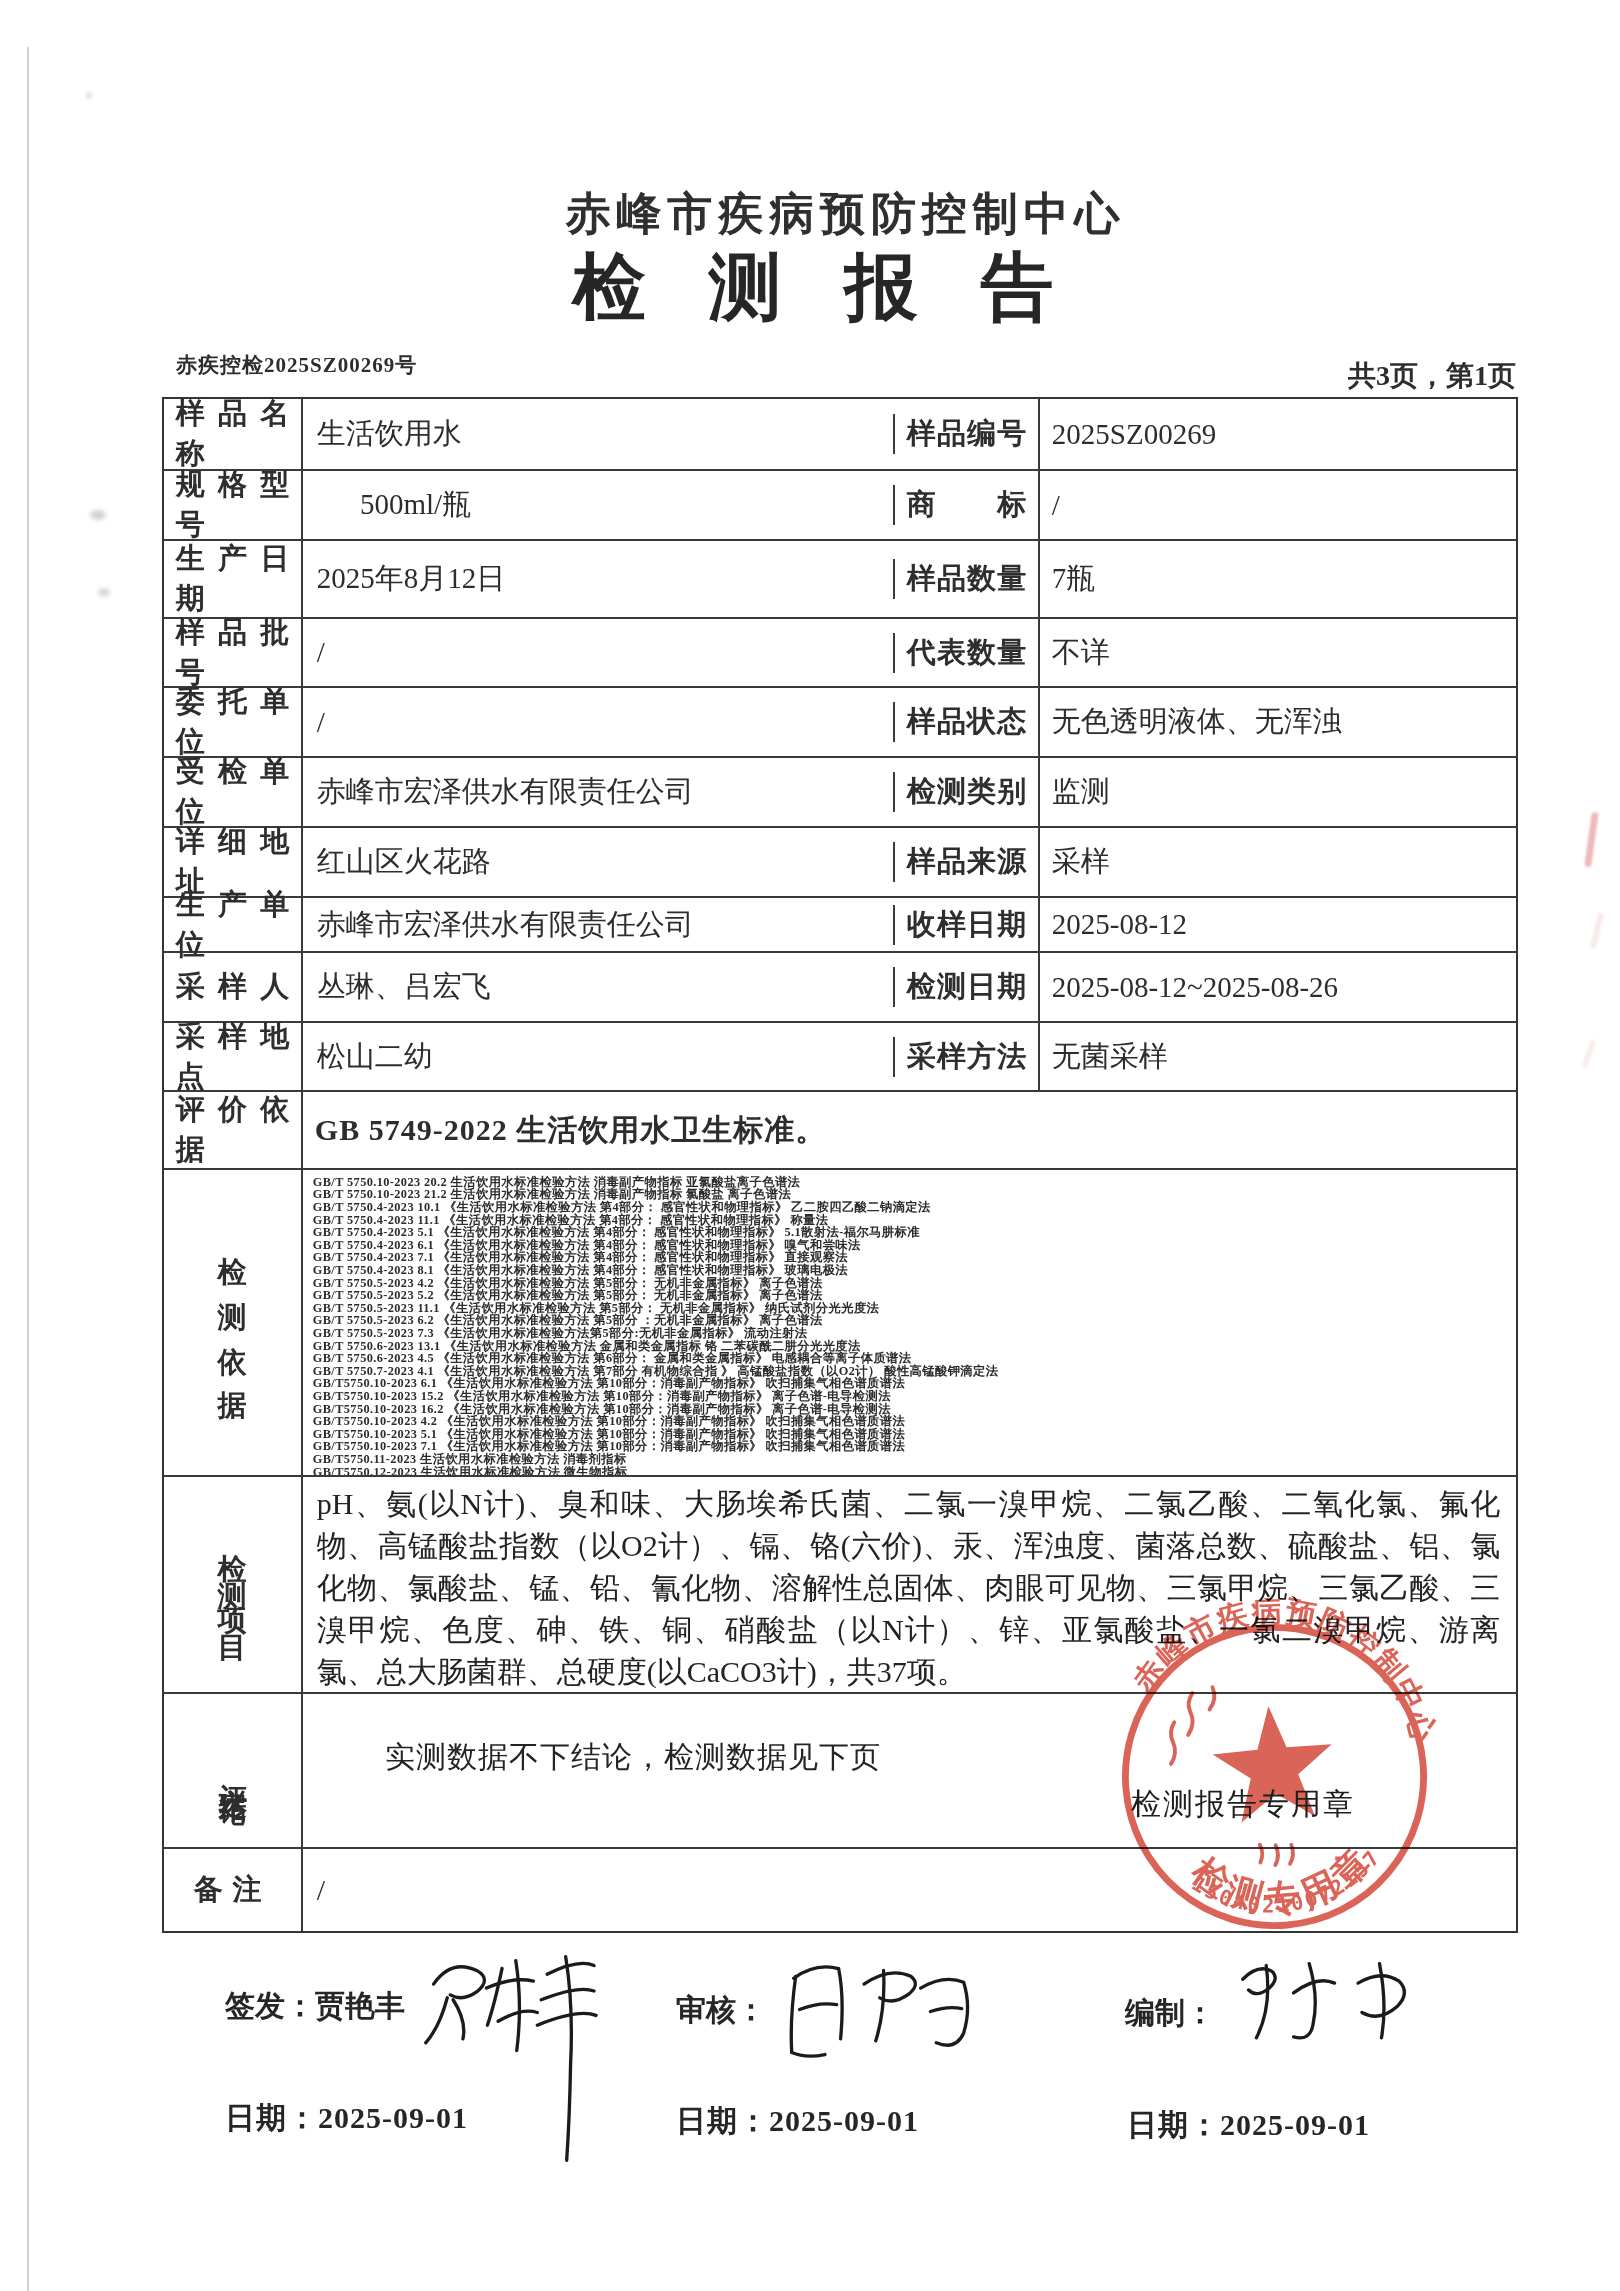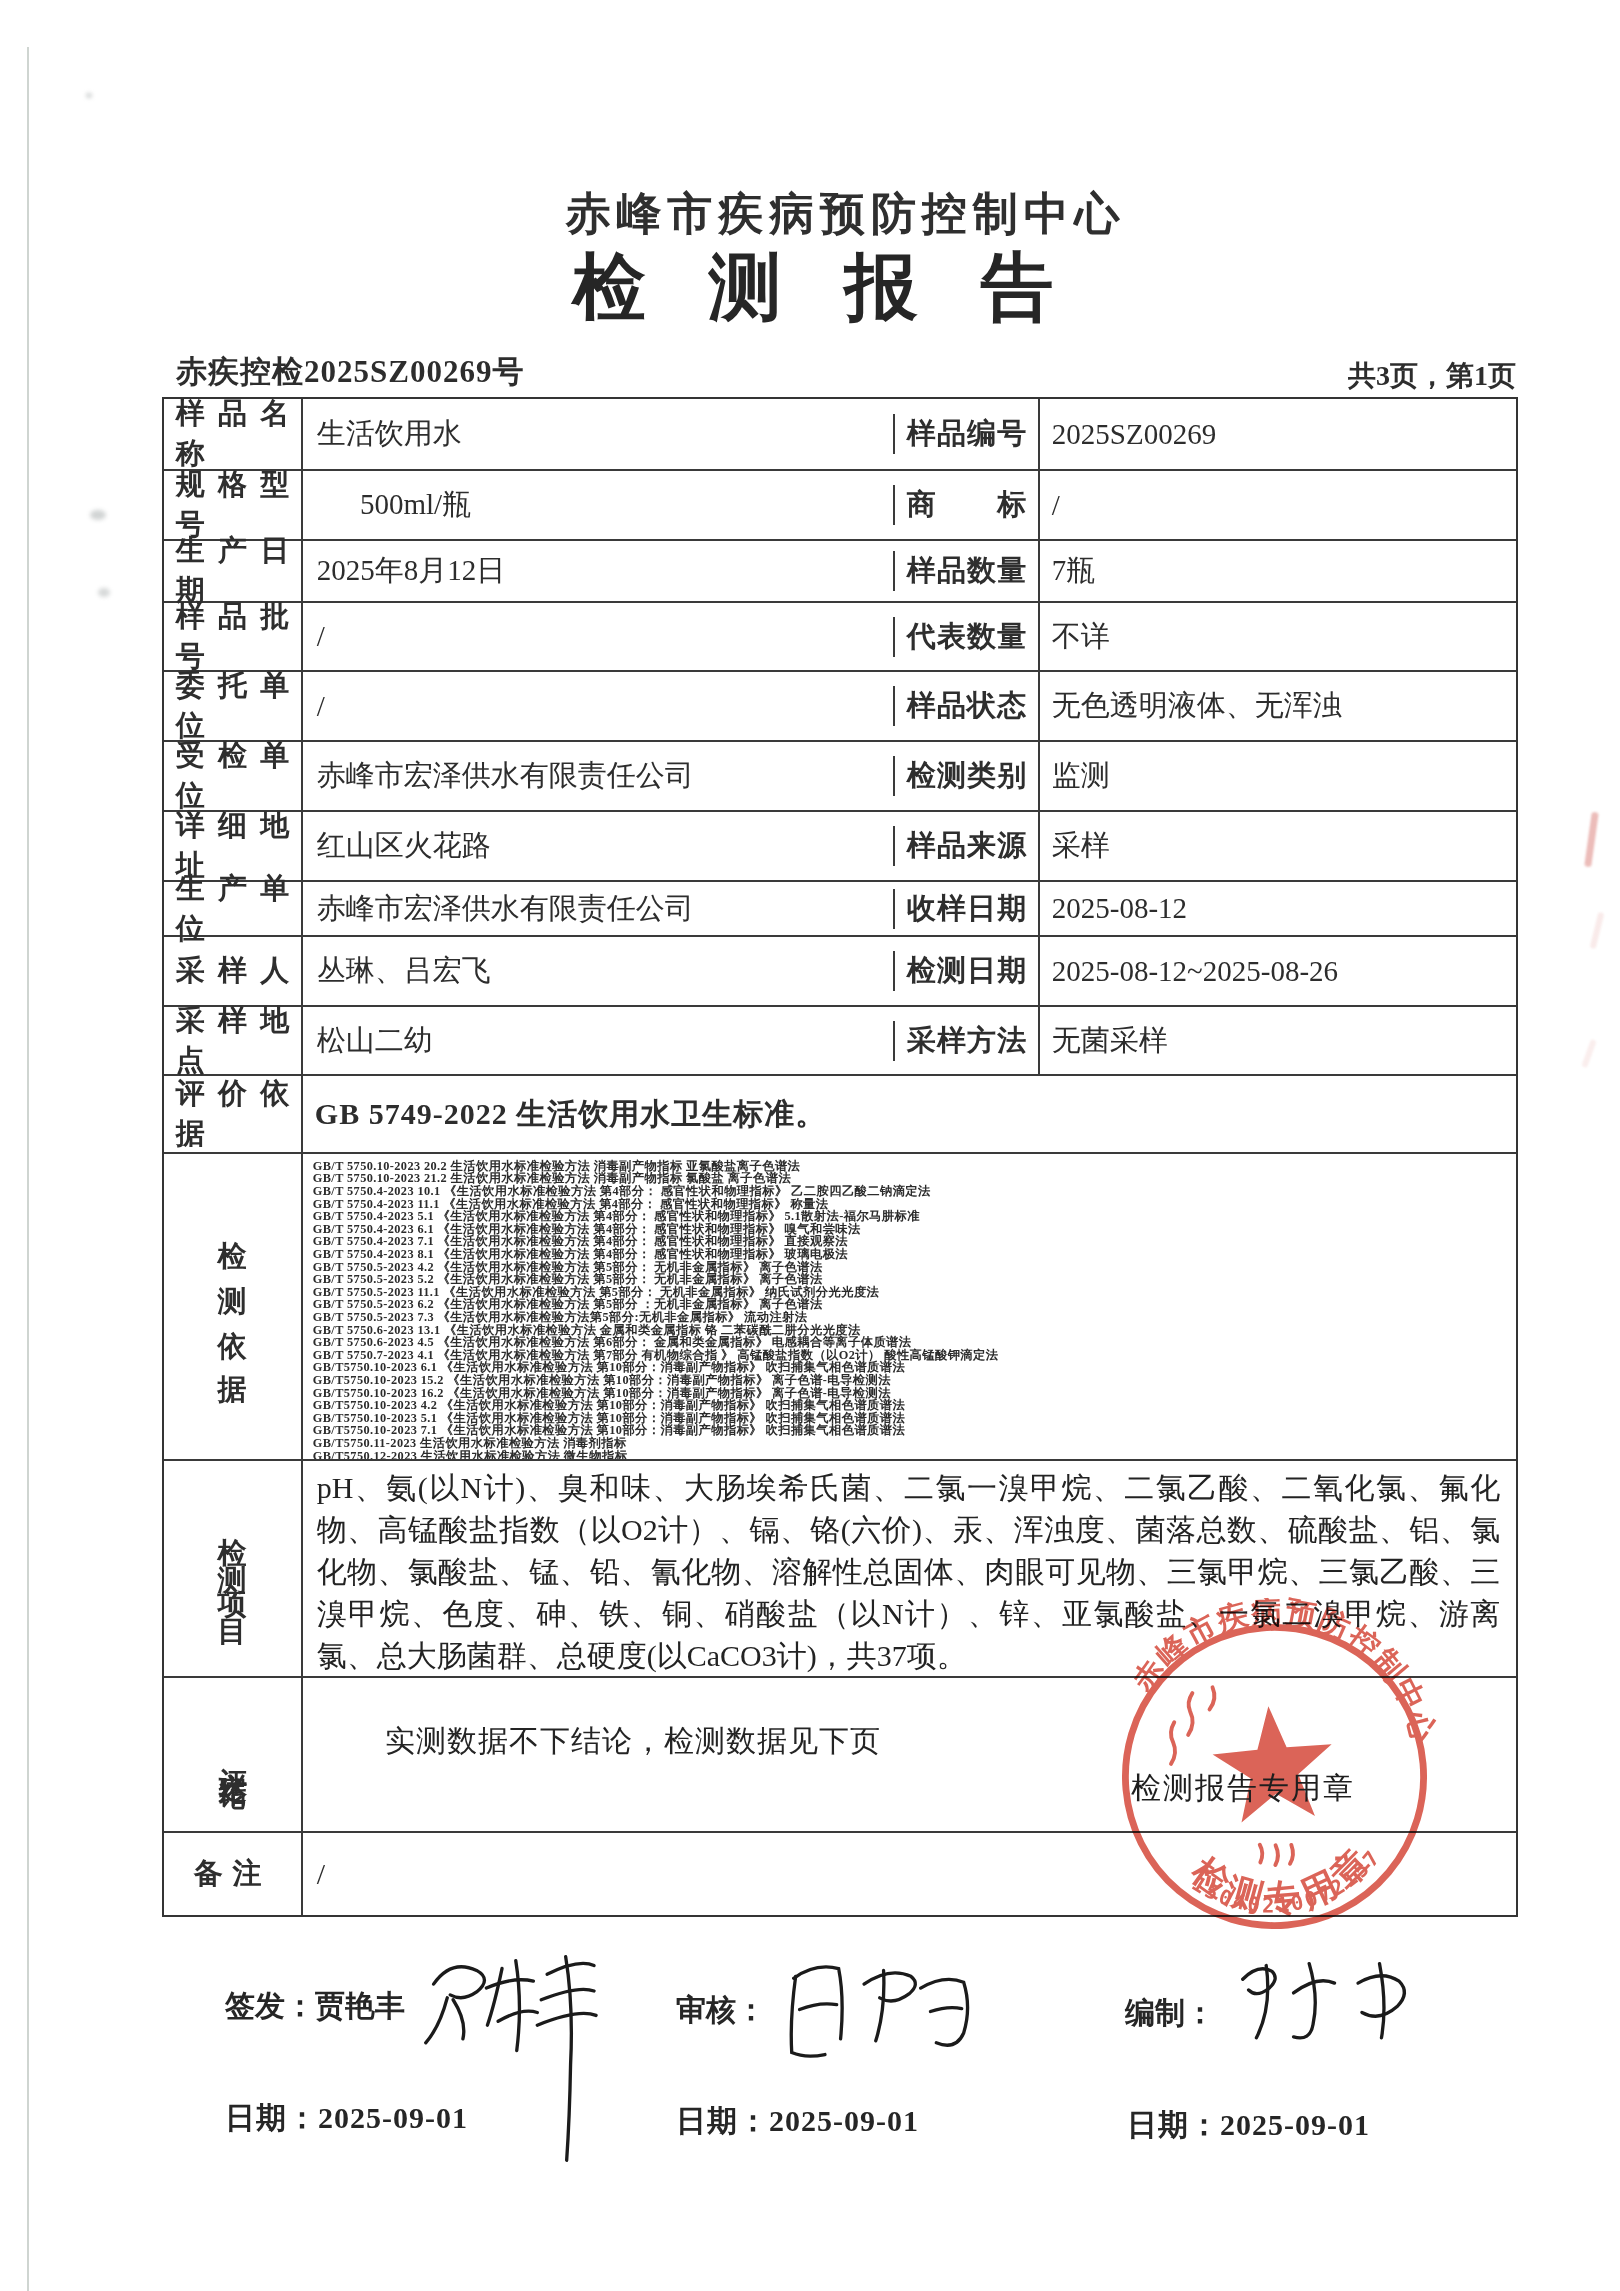--- a/index.html
+++ b/index.html
@@ -18,21 +18,21 @@
     position:absolute;top:184px;left:0;width:100%;text-align:center;
     font-size:45px;font-weight:600;letter-spacing:5.9px;padding-left:71px;box-sizing:border-box;
     color:#2f2f2f;
   }
   .doc-title{
     position:absolute;top:239px;left:0;width:100%;text-align:center;
     font-size:73px;font-weight:700;letter-spacing:63px;padding-left:69px;box-sizing:border-box;
     color:#262626;
   }
   .meta-line{position:absolute;top:351px;left:176px;right:104px;height:41px;}
-  .report-no{position:absolute;left:0;top:0;font-size:31px;font-weight:600;letter-spacing:1px;}
+  .report-no{position:absolute;left:0;top:0;font-size:21px;font-weight:600;letter-spacing:1px;}
   .page-info{position:absolute;right:0;top:5.9px;font-size:28px;font-weight:600;}
   
   .report-table{
     position:absolute;left:162px;top:397px;width:1356px;box-sizing:border-box;
     border:2.9px solid #343434;display:flex;flex-direction:column;background:transparent;
   }
   .t-row{display:flex;box-sizing:border-box;border-top:2px solid #3a3a3a;}
   .t-row.first{border-top:none;}
   .cell{box-sizing:border-box;position:relative;display:flex;align-items:center;overflow:hidden;}
   .cell.b-left{border-left:2px solid #3a3a3a;}
@@ -99,21 +99,21 @@
       <span class="cell val1 b-left">生活饮用水</span>
       <span class="cell lbl lbl2 b-left">样品编号</span>
       <span class="cell val2 b-left">2025SZ00269</span>
     </div>
     <div class="t-row" style="height:70px;">
       <span class="cell lbl">规格型号</span>
       <span class="cell val1 b-left indent">500ml/瓶</span>
       <span class="cell lbl lbl2 b-left">商标</span>
       <span class="cell val2 b-left">/</span>
     </div>
-    <div class="t-row" style="height:62px;">
+    <div class="t-row" style="height:78px;">
       <span class="cell lbl">生产日期</span>
       <span class="cell val1 b-left">2025年8月12日</span>
       <span class="cell lbl lbl2 b-left">样品数量</span>
       <span class="cell val2 b-left">7瓶</span>
     </div>
     <div class="t-row" style="height:69px;">
       <span class="cell lbl">样品批号</span>
       <span class="cell val1 b-left">/</span>
       <span class="cell lbl lbl2 b-left">代表数量</span>
       <span class="cell val2 b-left">不详</span>

